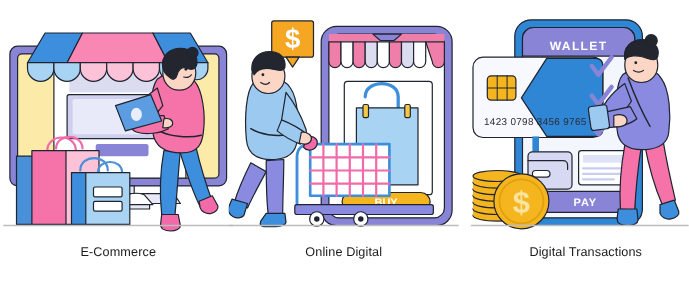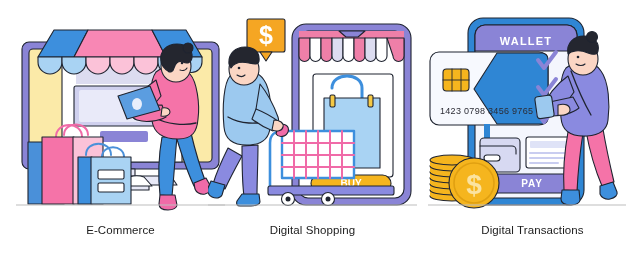--- a/index.html
+++ b/index.html
@@ -1,19 +1,19 @@
 <!DOCTYPE html>
 <html><head>
 <meta charset="utf-8">
 <style>
   html,body{margin:0;padding:0;background:#ffffff;}
   body{width:626px;height:261px;overflow:hidden;font-family:"Liberation Sans",sans-serif;}
   #sheet{position:relative;width:626px;height:261px;background:#ffffff;}
   .panel{position:absolute;top:0;height:261px;width:209px;}
-  #p1{left:16px;padding-left:47px;}
+  #p1{left:3px;padding-left:47px;}
   #p2{left:208px;}
   #p3{left:428px;}
   .art{position:absolute;left:0;top:0;width:209px;height:222px;}
   .cap{position:absolute;left:0;top:224px;width:209px;text-align:center;
        font-size:11.5px;color:#1b1b1b;letter-spacing:.1px;font-family:"Liberation Sans",sans-serif;}
   svg{display:block;}
 </style>
 </head>
 <body>
 
@@ -166,21 +166,21 @@
             <path d="M36 55 c9 0 15 6 15 14 c0 9 -6 16 -15 16 c-9 0 -15 -7 -15 -16 c0 -8 6 -14 15 -14 z" fill="#fbd6c4"></path>
             <path d="M21 64 c-1 -11 7 -17 16 -17 c10 0 15 6 14 14 c-1 4 -5 3 -10 2 c-9 -2 -15 0 -18 5 z" fill="#24262f"></path>
             <circle cx="31" cy="68" r="1.3" fill="#1f2430" stroke="none"></circle>
             <path d="M29 75 c3 2 6 2 8 0" fill="none" stroke="#1f2430" stroke-width="1.1"></path>
           </g>
 
           <line x1="0" y1="205" x2="209" y2="205" stroke="#bdbdbd" stroke-width="1.2"></line>
         </g>
       </svg>
     </div>
-    <div class="cap">Digital Shopping</div>
+    <div class="cap">Online Digital</div>
   </div>
 
   <div class="panel" id="p3">
     <div class="art">
       <svg viewBox="0 0 210 222" width="210" height="222" xmlns="http://www.w3.org/2000/svg">
         <g stroke="#1f2430" stroke-width="1.1" stroke-linejoin="round" stroke-linecap="round">
 
           <rect x="40" y="18" width="116" height="187" rx="15" fill="#2f86d4"></rect>
           <rect x="47" y="25" width="102" height="173" rx="10" fill="#f4f6fd"></rect>
           <path d="M47 35 a10 10 0 0 1 10 -10 h82 a10 10 0 0 1 10 10 v16 h-102 z" fill="#8a84d6"></path>

